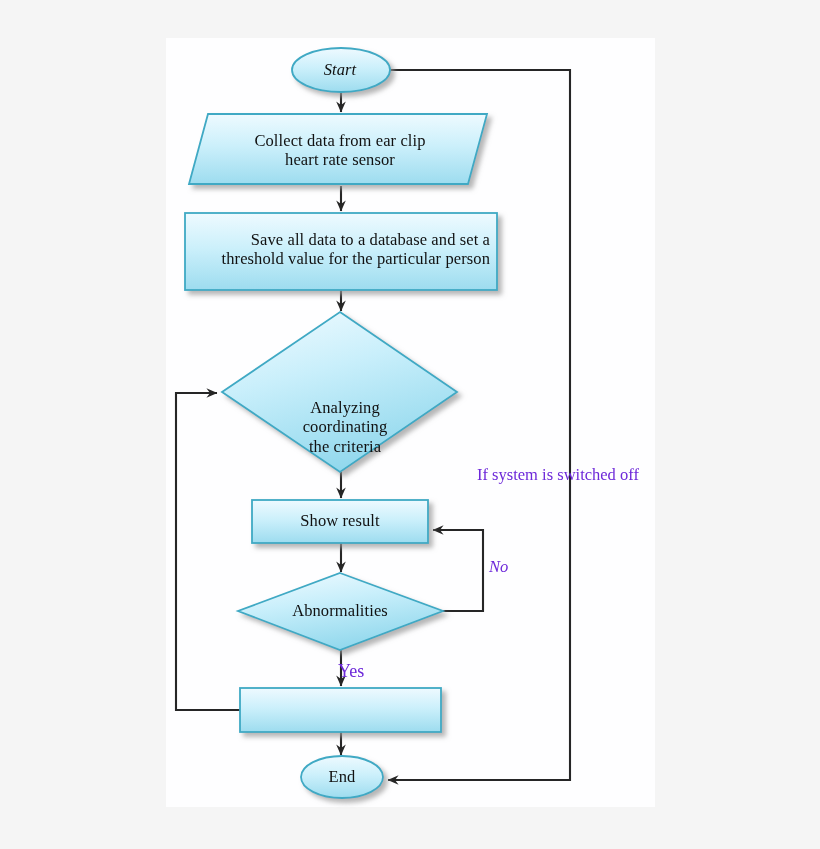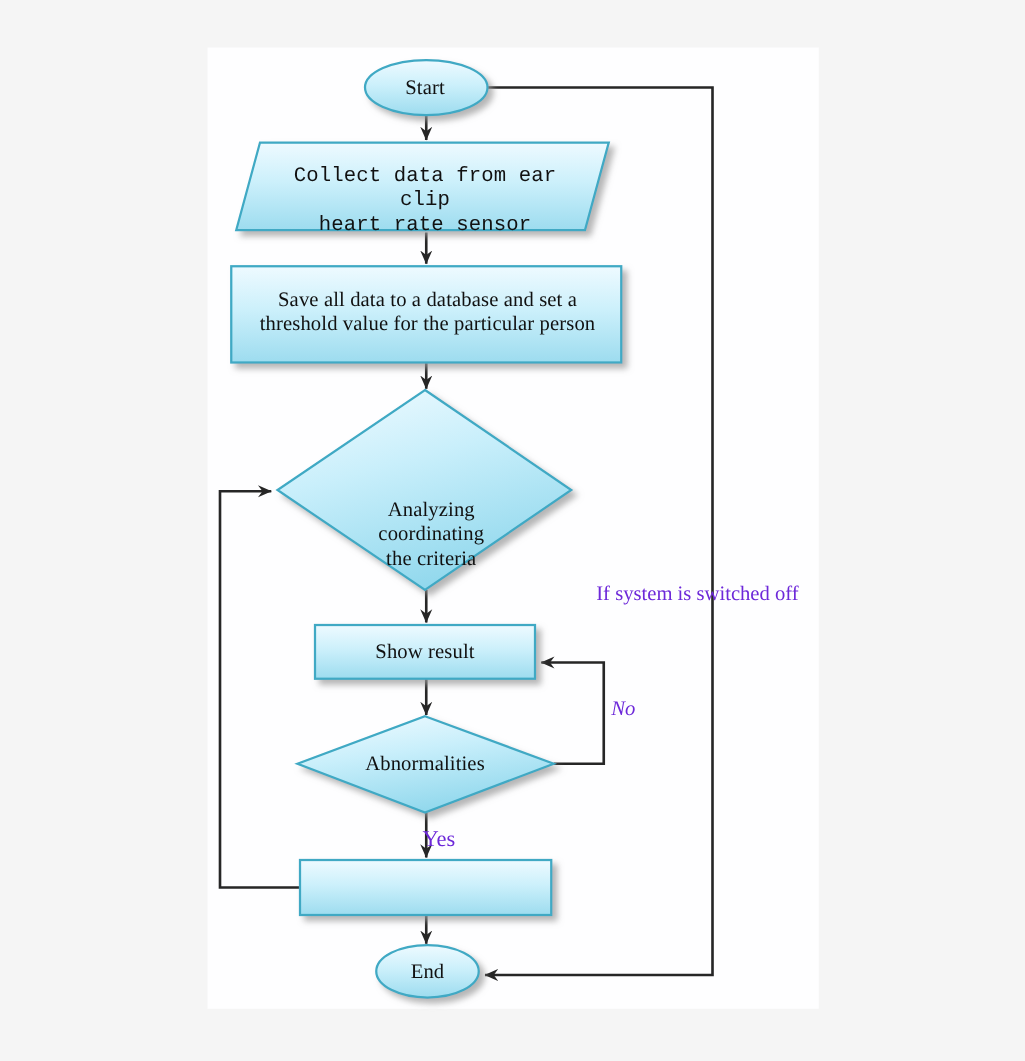--- a/index.html
+++ b/index.html
@@ -43,23 +43,23 @@
     pointer-events: none;
     letter-spacing: 0.1px;
   }
   .edge-label {
     position: absolute;
     color: #6d28d9;
     text-align: left;
     white-space: nowrap;
     pointer-events: none;
   }
-  .lbl-start     { left: 300px; top: 60px;  width: 80px;  font-size: 16.5px; }
-  .lbl-collect   { left: 230px; top: 131px; width: 220px; font-size: 16.5px; font-family: Liberation Mono, monospace; }
-  .lbl-save      { left: 194px; top: 230px; width: 296px; font-size: 16.5px; }
+  .lbl-start     { left: 300px; top: 60px;  width: 80px;  font-size: 16.5px; font-style: italic; }
+  .lbl-collect   { left: 230px; top: 131px; width: 220px; font-size: 16.5px; }
+  .lbl-save      { left: 194px; top: 230px; width: 296px; font-size: 16.5px; text-align: right; }
   .lbl-analyze   { left: 265px; top: 363px; width: 160px; font-size: 16.5px; margin-top: 35px; }
   .lbl-result    { left: 255px; top: 511px; width: 170px; font-size: 16.5px; }
   .lbl-abnorm    { left: 250px; top: 601px; width: 180px; font-size: 16.5px; }
   .lbl-warning   { left: 243px; top: 700px; width: 195px; font-size: 16.5px; }
   .lbl-end       { left: 302px; top: 767px; width: 80px;  font-size: 16.5px; }
   .lbl-no        { left: 489px; top: 557px; font-size: 16.5px; font-style: italic; }
   .lbl-yes       { left: 338px; top: 661px; font-size: 18px; font-family: Liberation Serif, serif; }
   .lbl-switched  { left: 477px; top: 465px; font-size: 16.5px; }
 </style>
 </head>

